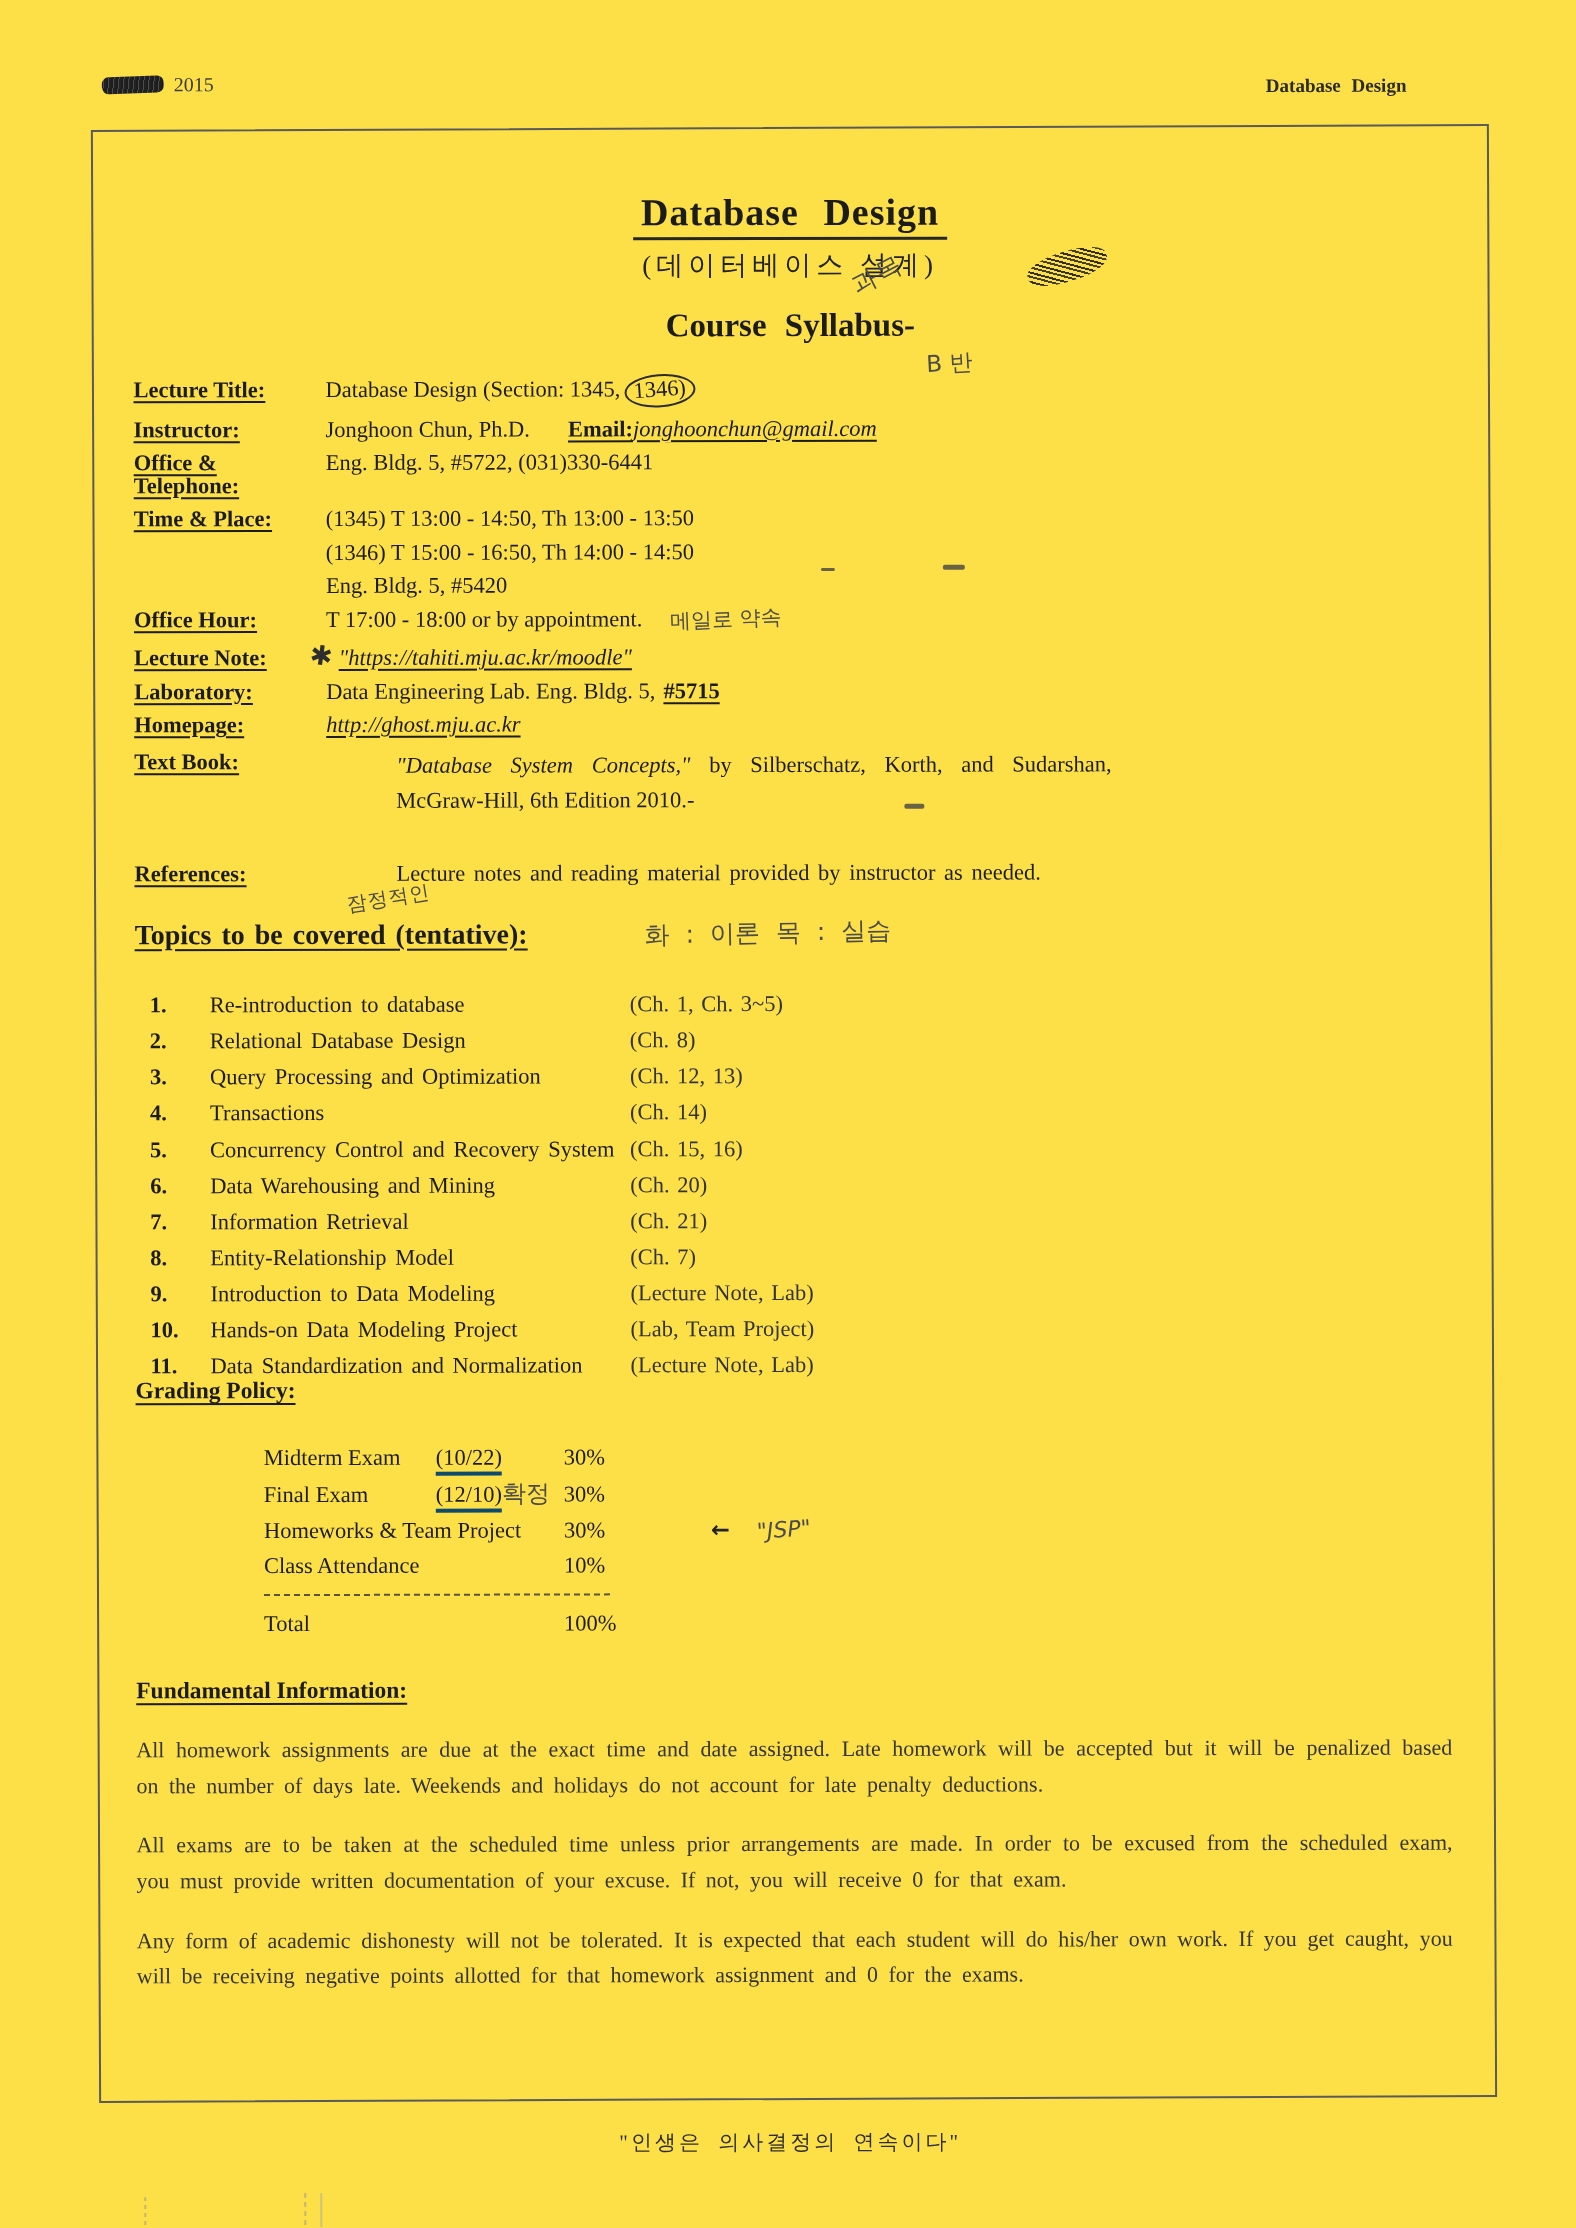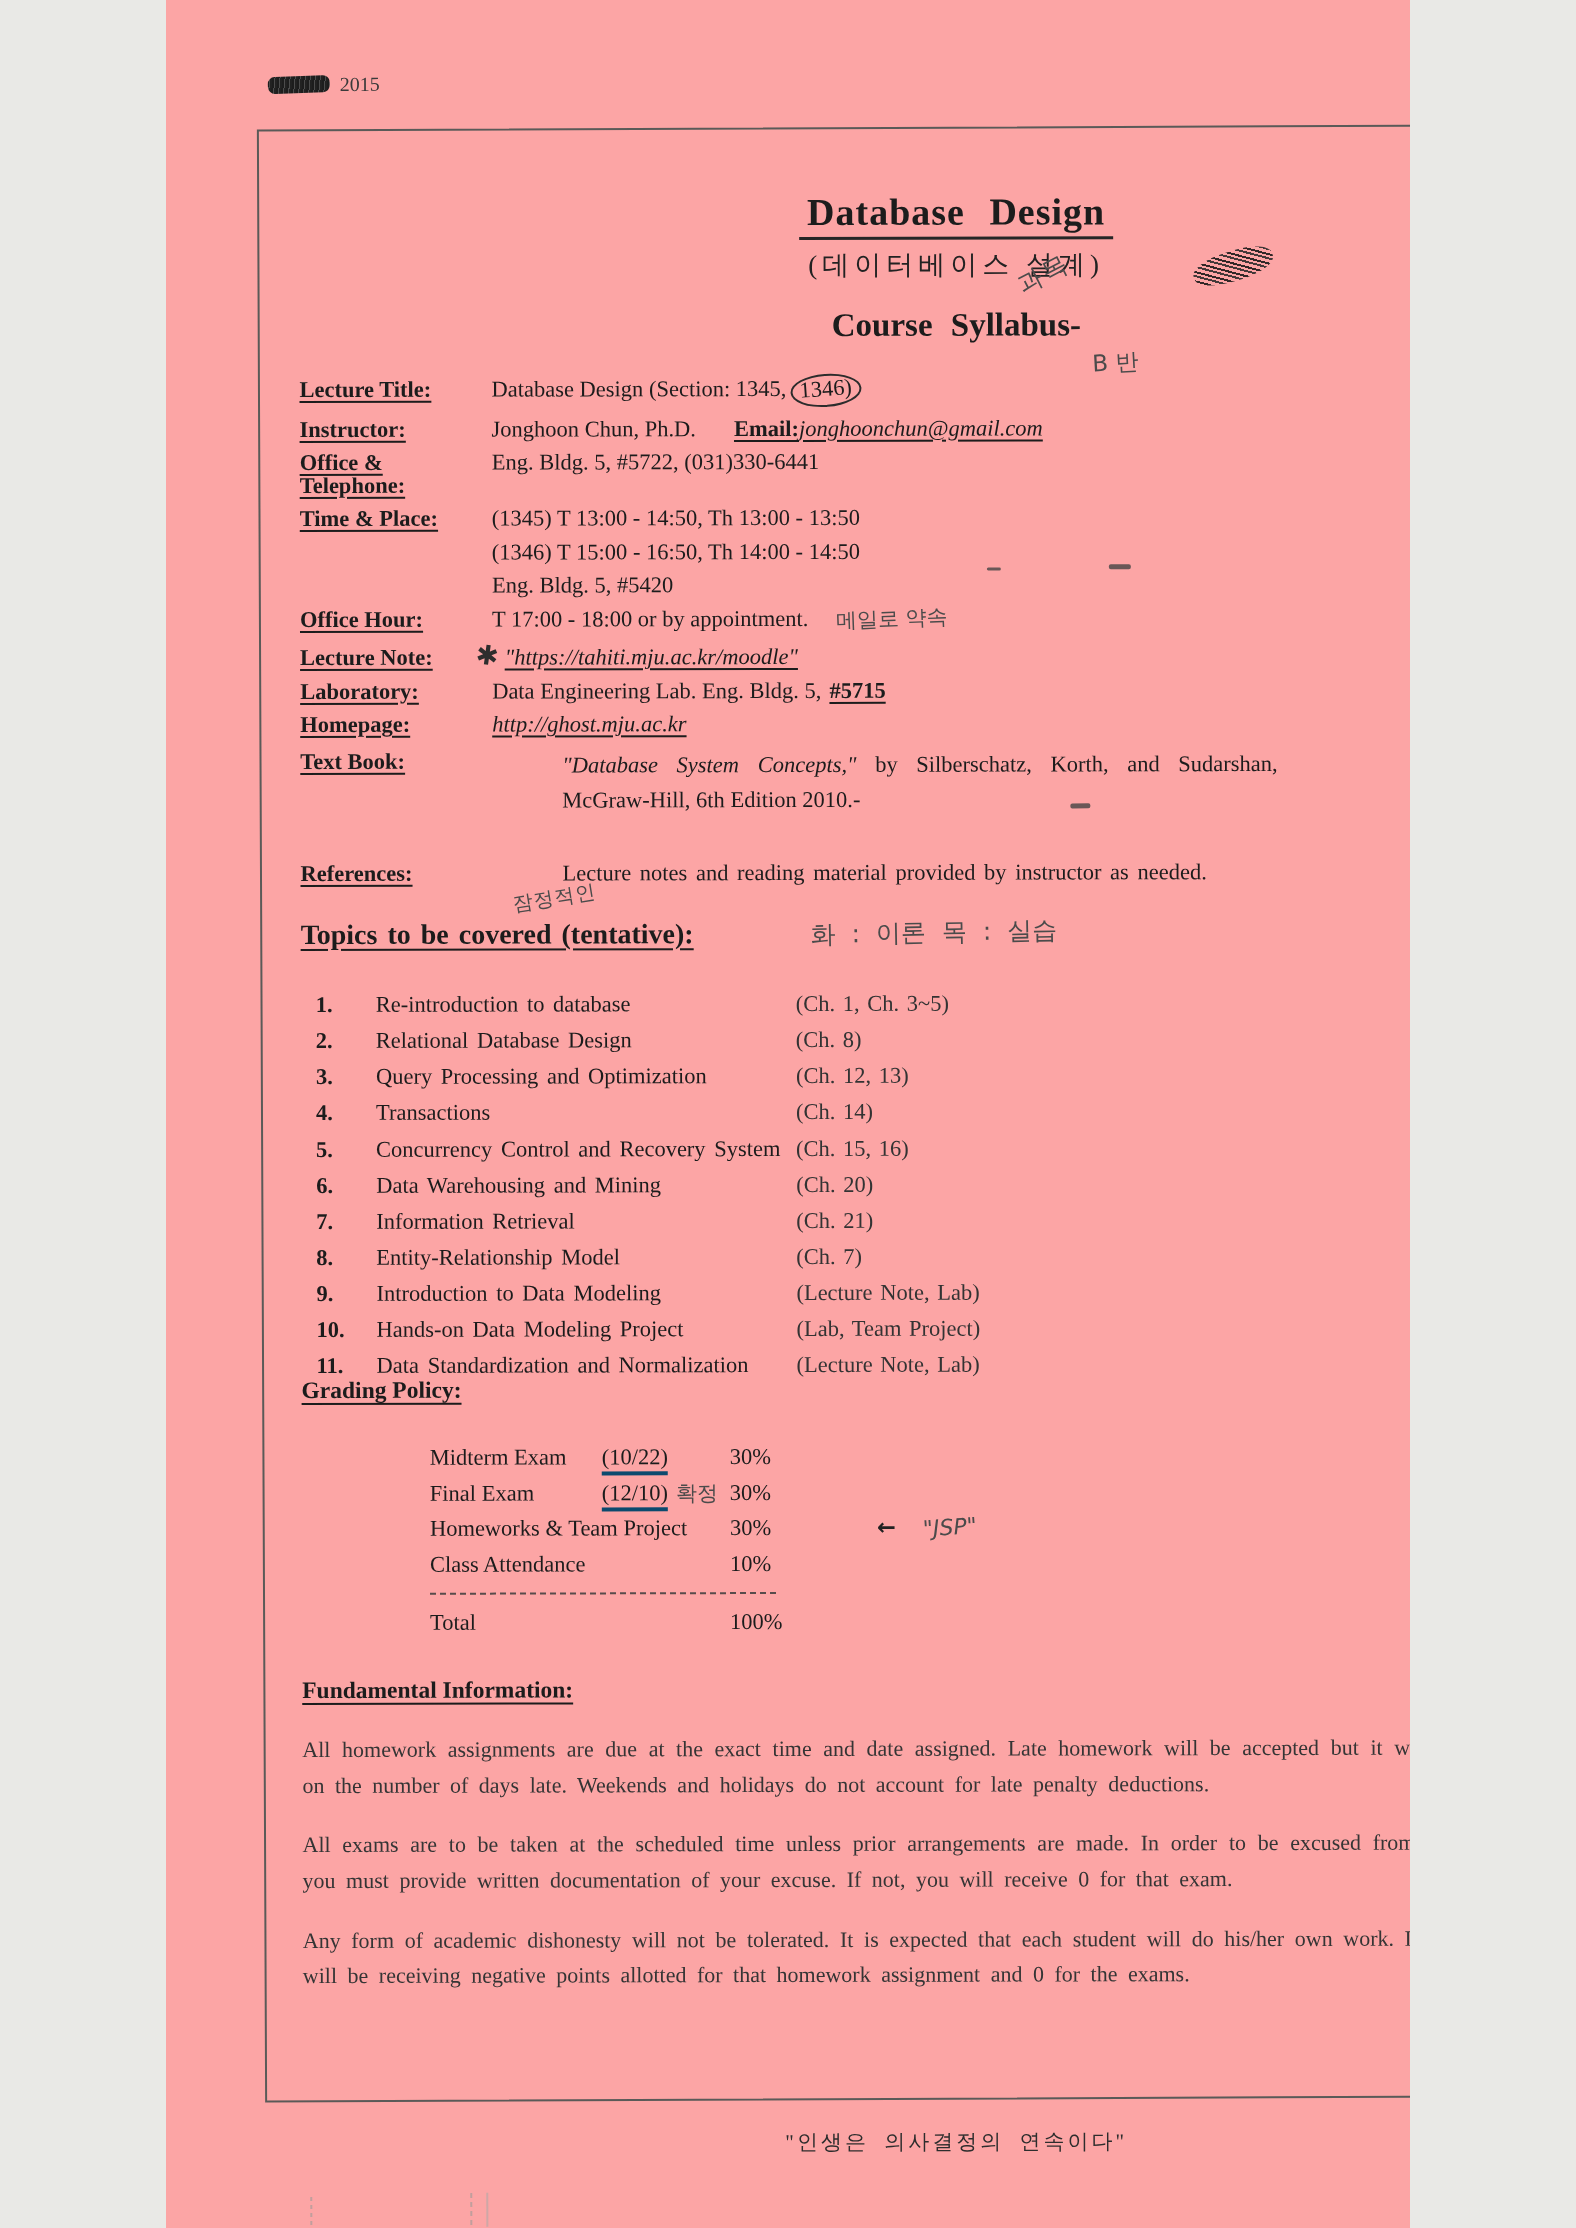--- a/index.html
+++ b/index.html
@@ -1,18 +1,18 @@
 <!DOCTYPE html>
 <html><head>
 <meta charset="utf-8">
 <style>
   html,body{margin:0;padding:0;background:#e9e9e6;}
   .sheet{
-    position:relative; width:1244px; height:2228px; margin:0 auto;
-    background:#fca5a5; overflow:hidden;
+    position:relative; width:1576px; height:2228px; margin:0 auto;
+    background:#fde047; overflow:hidden;
     font-family:"Liberation Serif", serif; color:#1c1c1c;
   }
   .tilt{position:absolute; inset:0; transform:rotate(-0.12deg);}
 
   
   .hdr-left{position:absolute; left:104px; top:72px; font-size:20px; color:#3a3a3a; display:flex; align-items:center; gap:10px;}
   .scratch{
     width:62px; height:17px; border-radius:7px; transform:rotate(-2deg);
     background:repeating-linear-gradient(98deg,#1d1d1d 0 2px,#4c4c4c 2px 3px,#222 3px 5px);
   }
@@ -73,21 +73,21 @@
   .tref{color:#333; word-spacing:2px;text-align:center;}
 
   
   .grading{position:absolute; left:135px; top:1376px; width:1250px; font-size:22.5px;}
   .grading-heading{display:inline-block; font-size:23.5px; font-weight:bold; text-decoration:underline; text-underline-offset:5px;}
   .gtable{margin-top:42px; padding-left:128px;}
   .grow{display:flex; align-items:baseline; margin-bottom:12px; line-height:1.05;}
   .gitem{width:172px; flex-shrink:0; white-space:nowrap; overflow:visible;}
   .gdate{width:128px; flex-shrink:0; white-space:nowrap;}
   .gdate .date-u{border-bottom:4px solid #0c4a6e; padding-bottom:2px;}
-  .hw-confirm{font-size:21px; margin-left:8px;}
+  .hw-confirm{font-size:24px; }
   .gpct{width:85px; flex-shrink:0;}
   .gextra{margin-left:62px; white-space:nowrap;}
   .arrow-icon{font-family:"DejaVu Sans", sans-serif; font-weight:bold; color:#222; margin-right:22px;}
   .hw-jsp{font-size:22px; font-style:italic; transform:rotate(-4deg); display:inline-block;}
   .gsep{width:346px; border-top:2.5px dashed #3c3c3c; margin:16px 0 16px 0; opacity:.85;}
   .gtotal{display:flex; margin-top:4px;}
 
   
   .fund{position:absolute; left:135px; top:1676px; width:1316px;}
   .fund-heading{display:inline-block; font-size:23.5px; font-weight:bold; text-decoration:underline; text-underline-offset:5px;}

